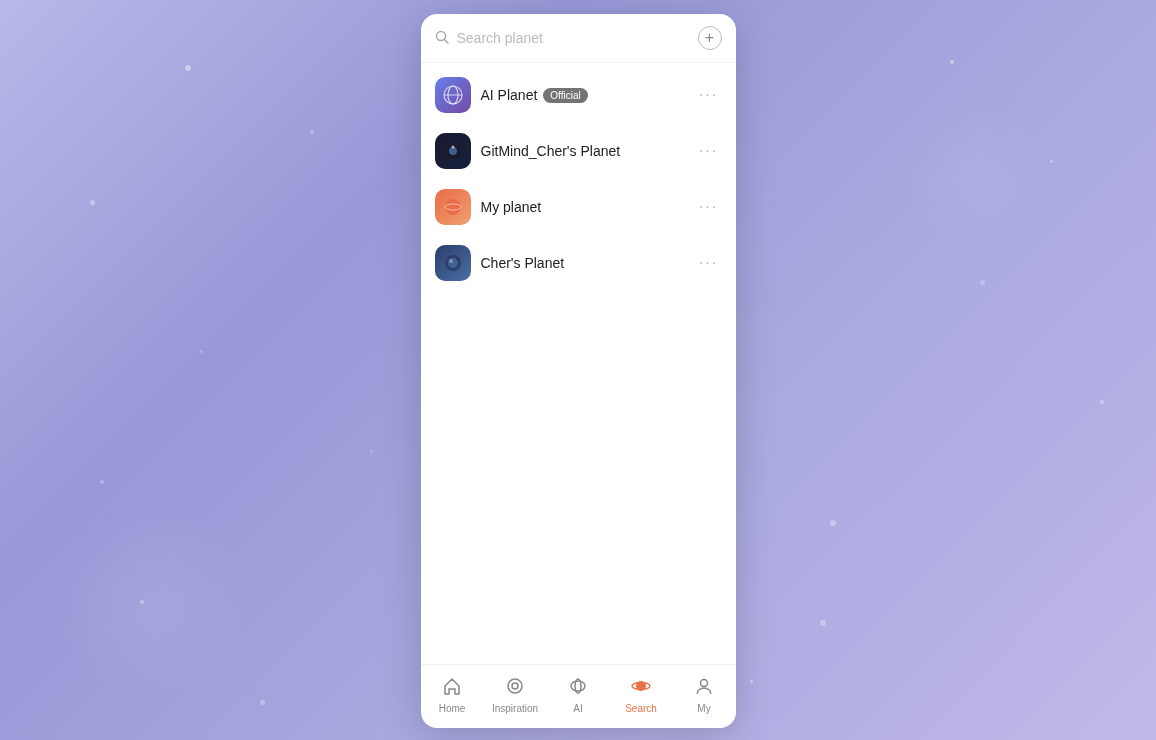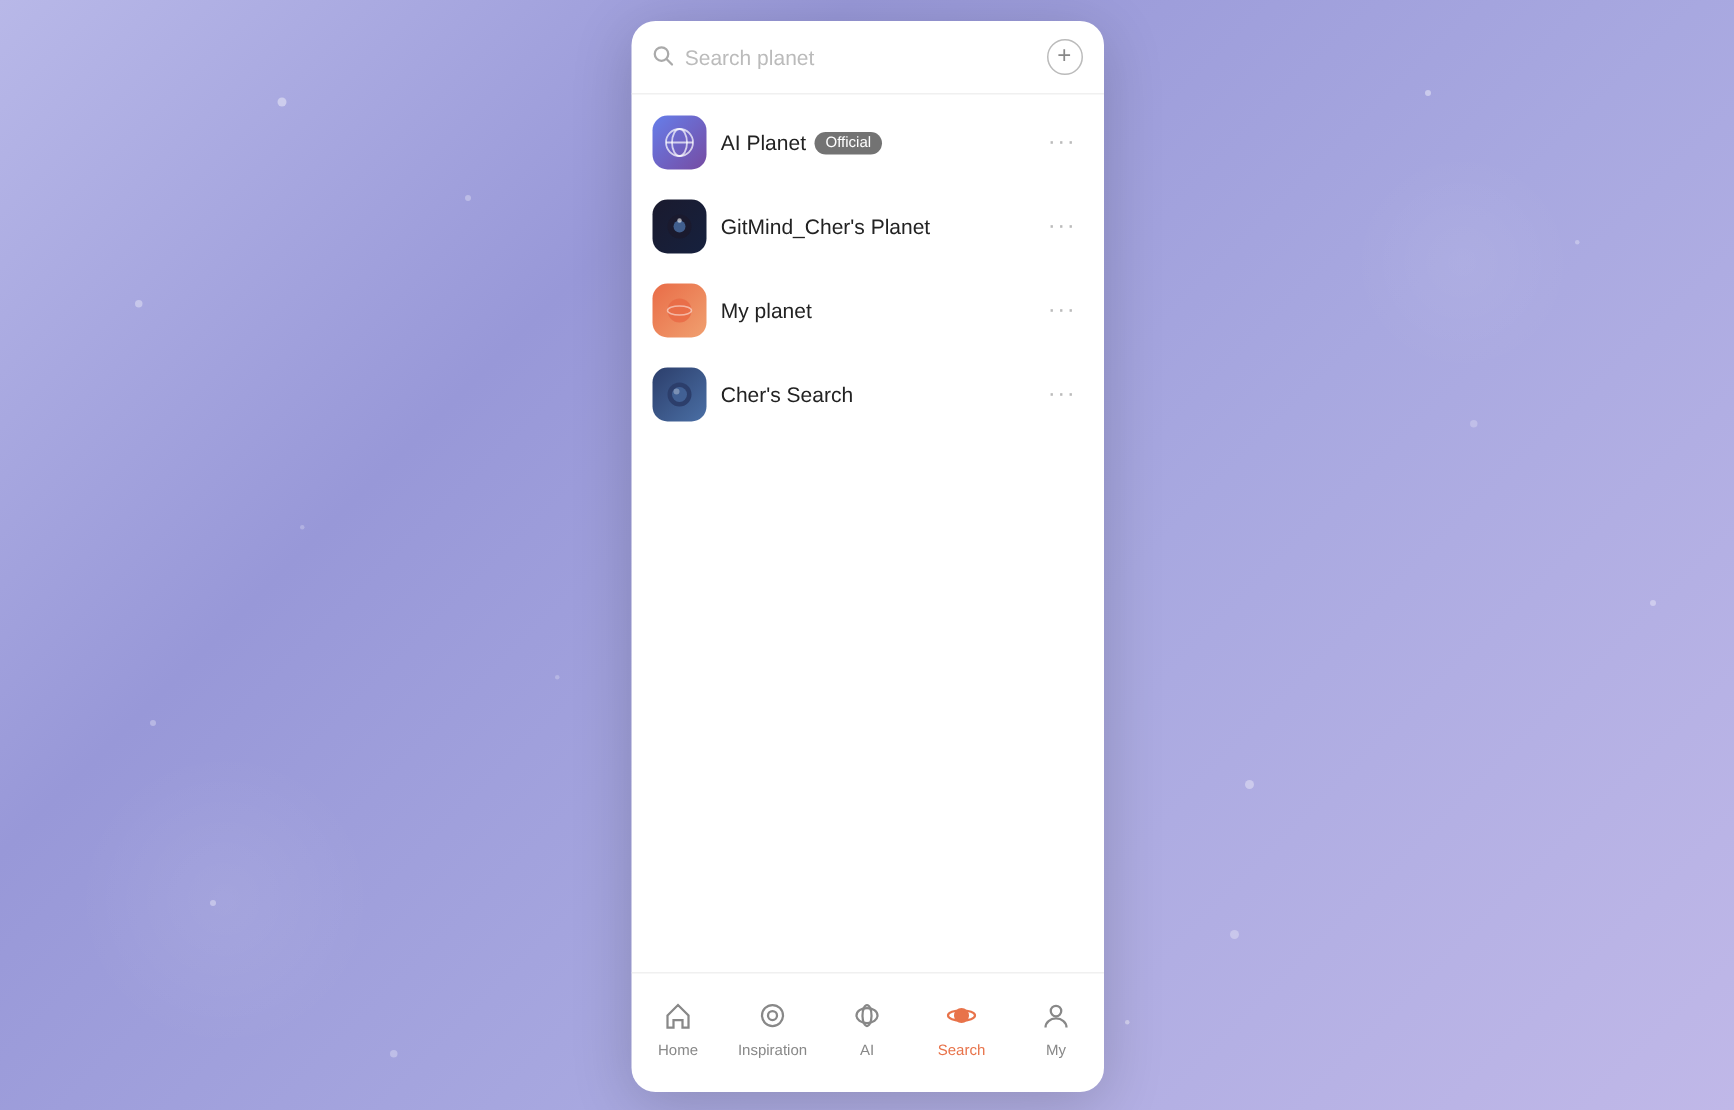--- a/index.html
+++ b/index.html
@@ -158,21 +158,21 @@
     .more-btn {
       color: #bbb;
       font-size: 16px;
       cursor: pointer;
       padding: 4px;
       letter-spacing: 1px;
     }
 
     
     .bottom-nav {
-      height: 80px;
+      height: 64px;
       border-top: 1px solid #f0f0f0;
       display: flex;
       align-items: center;
       justify-content: space-around;
       padding-bottom: 4px;
     }
 
     .nav-item {
       display: flex;
       flex-direction: column;
@@ -294,21 +294,21 @@
 
       <div class="planet-item">
         <div class="planet-avatar chers-planet">
           <svg width="22" height="22" viewBox="0 0 22 22" fill="none">
             <circle cx="11" cy="11" r="8" fill="#2c3e6b"></circle>
             <circle cx="11" cy="11" r="5" fill="#4a6fa5" opacity="0.7"></circle>
             <circle cx="9" cy="9" r="2" fill="rgba(255,255,255,0.3)"></circle>
           </svg>
         </div>
         <div class="planet-info">
-          <span class="planet-name">Cher's Search</span>
+          <span class="planet-name">Cher's Planet</span>
         </div>
         <span class="more-btn">···</span>
       </div>
 
     </div>
 
     <div class="bottom-nav">
 
       <div class="nav-item">
         <span class="nav-icon">

